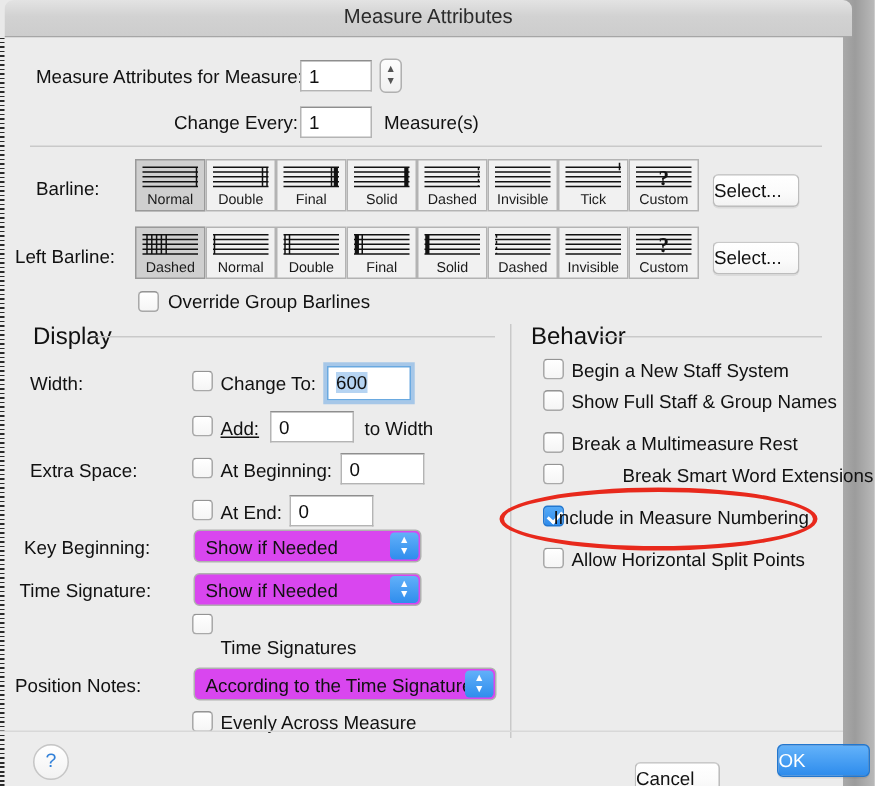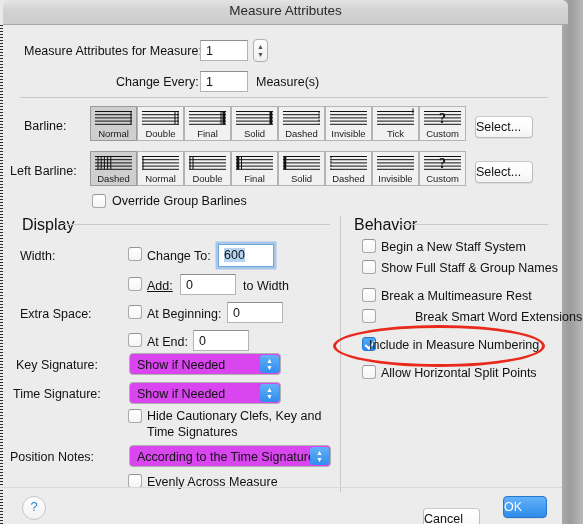--- a/index.html
+++ b/index.html
@@ -401,40 +401,39 @@
 
   <div class="lbl r" style="left:20px;top:307px;width:106px;">Extra Space:</div>
   <div class="cb" style="left:128px;top:305px;"></div>
   <div class="lbl" style="left:147px;top:307px;">At Beginning:</div>
   <div class="tf" style="left:227px;top:302px;width:56px;">0</div>
 
   <div class="cb" style="left:128px;top:333px;"></div>
   <div class="lbl" style="left:147px;top:335px;">At End:</div>
   <div class="tf" style="left:193px;top:330px;width:56px;">0</div>
 
-  <div class="lbl r" style="left:16px;top:358px;width:110px;">Key Signature:</div>
+  <div class="lbl r" style="left:16px;top:358px;width:110px;">Key Beginning:</div>
   <div class="popup" style="left:129px;top:353px;width:152px;">
     <span>Show if Needed</span>
     <span class="arrowbox">
       <span class="a au">▲</span>
         <span class="a ad">▼</span>
     </span>
   </div>
 
   <div class="lbl r" style="left:13px;top:387px;width:113px;">Time Signature:</div>
   <div class="popup" style="left:129px;top:382px;width:152px;">
     <span>Show if Needed</span>
     <span class="arrowbox">
       <span class="a au">▲</span>
         <span class="a ad">▼</span>
     </span>
   </div>
 
   <div class="cb" style="left:128px;top:409px;"></div>
-  <div class="lbl" style="left:147px;top:409px;">Hide Cautionary Clefs, Key and</div>
   <div class="lbl" style="left:147px;top:425px;">Time Signatures</div>
 
   <div class="lbl r" style="left:10px;top:450px;width:116px;">Position Notes:</div>
   <div class="popup" style="left:129px;top:445px;width:202px;">
     <span>According to the Time Signature</span>
     <span class="arrowbox">
       <span class="a au">▲</span>
         <span class="a ad">▼</span>
     </span>
   </div>
@@ -457,15 +456,15 @@
       <div class="lbl" style="left: 369px; top: 338px;">Include in Measure Numbering</div>
       <div class="cb" style="left: 362px; top: 365px;"></div>
       <div class="lbl" style="left: 381px; top: 366px;">Allow Horizontal Split Points</div>
     </div>
 
   <div class="ellipse" style="left: 333px; top: 325px; width: 212px; height: 42px; border-color: rgb(232, 41, 28);"></div>
 
   <div class="grp-line" style="left:0px;top:487px;width:562px;background:#d8d8d8;"></div>
   <div class="help" style="left:22px;top:496px;">?</div>
   <div class="btn" style="left:423px;top:508px;width:57px;">Cancel</div>
-  <div class="btn primary" style="left:503px;top:496px;width:44px;">OK</div>
+  <div class="btn primary" style="left:518px;top:496px;width:62px;">OK</div>
 
 </div>
 
 </body></html>

